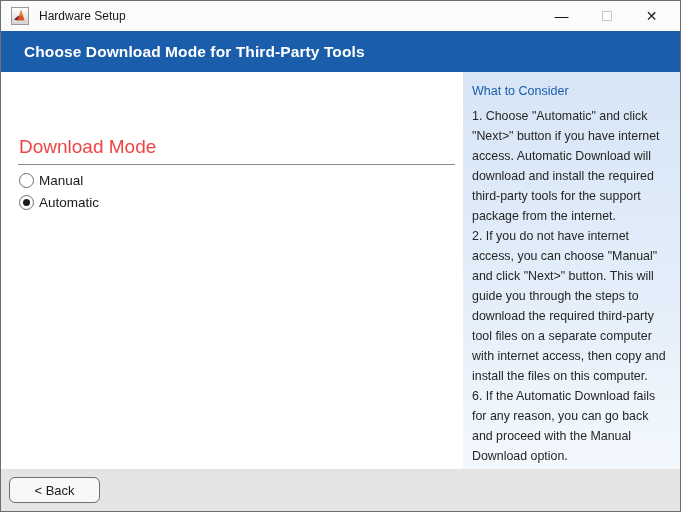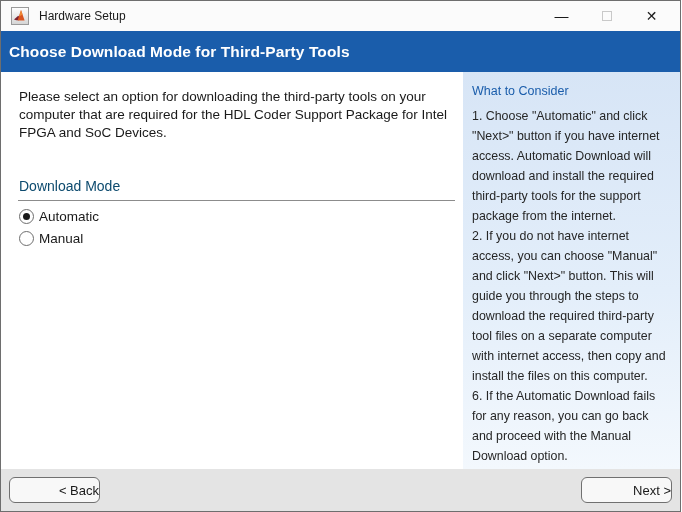--- a/index.html
+++ b/index.html
@@ -35,36 +35,36 @@
   .win-btn.minimize { font-size: 14px; }
   .maximize-glyph {
     width: 10px; height: 10px; border: 1px solid #c9c9c9; display: block;
   }
   .win-btn.close { margin-right: 6px; font-size: 14px; }
   
   .header {
     height: 41px; flex: 0 0 41px;
     background: #1a5dab;
     display: flex; align-items: center;
-    padding-left: 8px;
+    padding-left: 23px;
   }
   .header h1 {
     color: #ffffff; font-size: 15.5px; font-weight: bold; letter-spacing: 0.1px;
   }
   
   .content { flex: 1 1 auto; display: flex; min-height: 0; }
   .main {
     width: 462px; flex: 0 0 462px; background: #ffffff;
     padding: 16px 10px 0 18px;
   }
   .intro {
     font-size: 13.5px; line-height: 18px; color: #1a1a1a; max-width: 438px;
   }
   .section-label {
-    margin-top: 36px; font-size: 14px; color: #0c4a6e;
+    margin-top: 48px; font-size: 19px; color: #ef4444;
   }
   .section-rule {
     border: none; border-top: 1px solid #8c8c8c;
     margin: 6px 0 8px -1px; width: 437px;
   }
   .radio-row {
     display: flex; align-items: center; margin: 3px 0 7px 0; cursor: default;
   }
   .radio-outer {
     width: 15px; height: 15px; border-radius: 50%;
@@ -96,21 +96,20 @@
     display: flex; align-items: center;
   }
   .btn {
     width: 91px; height: 26px;
     background: #f8f8f8;
     border: 1px solid #707070;
     border-radius: 6px;
     font-family: "Liberation Sans", sans-serif;
     font-size: 13px; color: #1a1a1a;
     cursor: default;
-    text-align: right;
   }
   .btn-back { margin-left: 8px; }
   .footer-spacer { flex: 1 1 auto; }
   .btn-cancel { margin-right: 21px; }
   .btn-next { margin-right: 8px; }
 </style>
 </head>
 <body>
 
 <div class="window">
@@ -136,47 +135,45 @@
     <span class="win-btn close">✕</span>
   </div>
 
   <div class="header">
     <h1>Choose Download Mode for Third-Party Tools</h1>
   </div>
 
   <div class="content">
 
     <div class="main">
-      <p class="intro">Please select an option for downloading the third-party tools on your computer that are required for the HDL Coder Support Package for Intel FPGA and SoC Devices.</p>
 
       <div class="section-label">Download Mode</div>
       <hr class="section-rule">
 
       <div class="radio-row">
+        <span class="radio-outer">
+            <span class="radio-dot"></span>
+          </span>
+        <span class="radio-label">Manual</span>
+      </div>
+      <div class="radio-row">
         <span class="radio-outer checked">
             <span class="radio-dot"></span>
           </span>
         <span class="radio-label">Automatic</span>
-      </div>
-      <div class="radio-row">
-        <span class="radio-outer">
-            <span class="radio-dot"></span>
-          </span>
-        <span class="radio-label">Manual</span>
       </div>
     </div>
 
     <div class="sidebar">
       <h2>What to Consider</h2>
       <p>1. Choose "Automatic" and click "Next&gt;" button if you have internet access. Automatic Download will download and install the required third-party tools for the support package from the internet.</p>
       <p>2. If you do not have internet access, you can choose "Manual" and click "Next&gt;" button. This will guide you through the steps to download the required third-party tool files on a separate computer with internet access, then copy and install the files on this computer.</p>
       <p>6. If the Automatic Download fails for any reason, you can go back and proceed with the Manual Download option.</p>
     </div>
 
   </div>
 
   <div class="footer">
     <button class="btn btn-back">&lt; Back</button>
     <span class="footer-spacer"></span>
-    <button class="btn btn-next">Next &gt;</button>
   </div>
 
 </div>
 
 </body></html>

